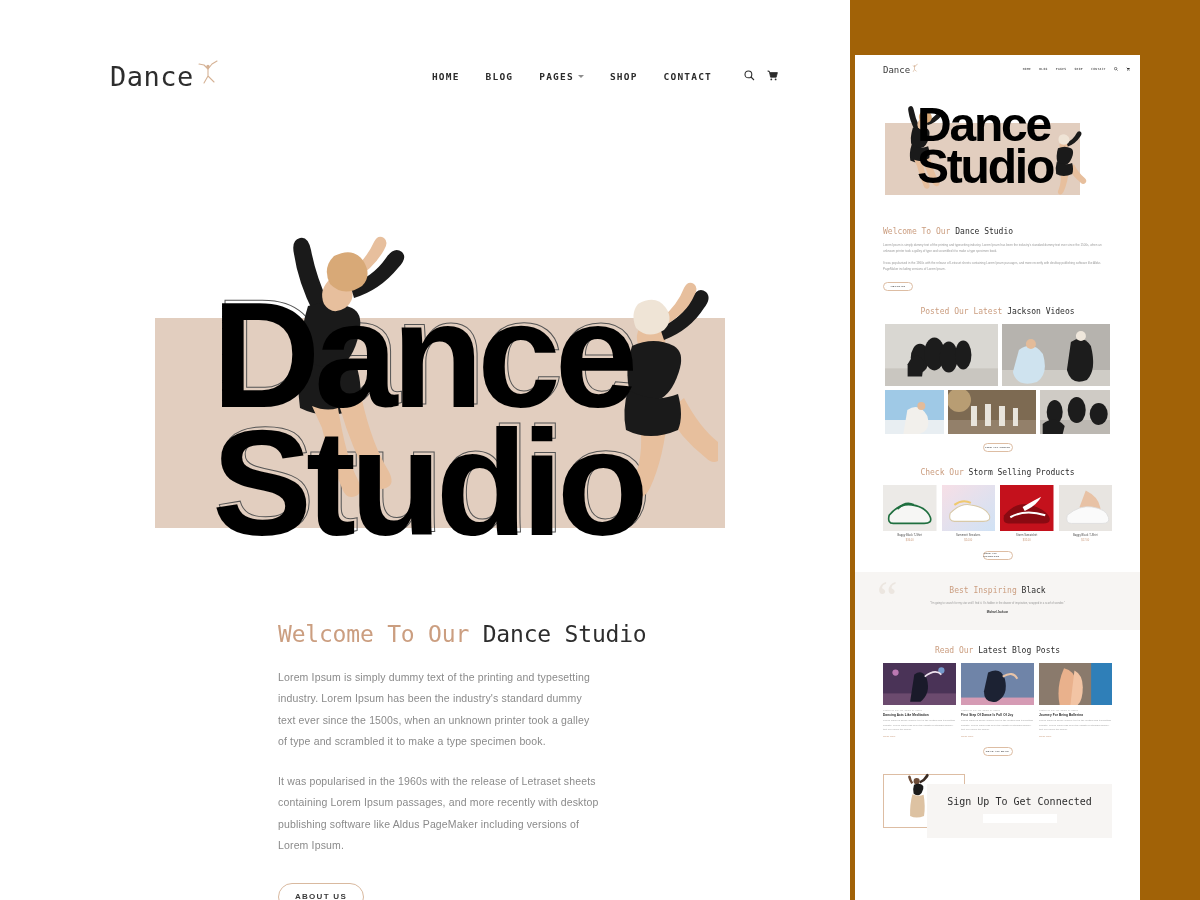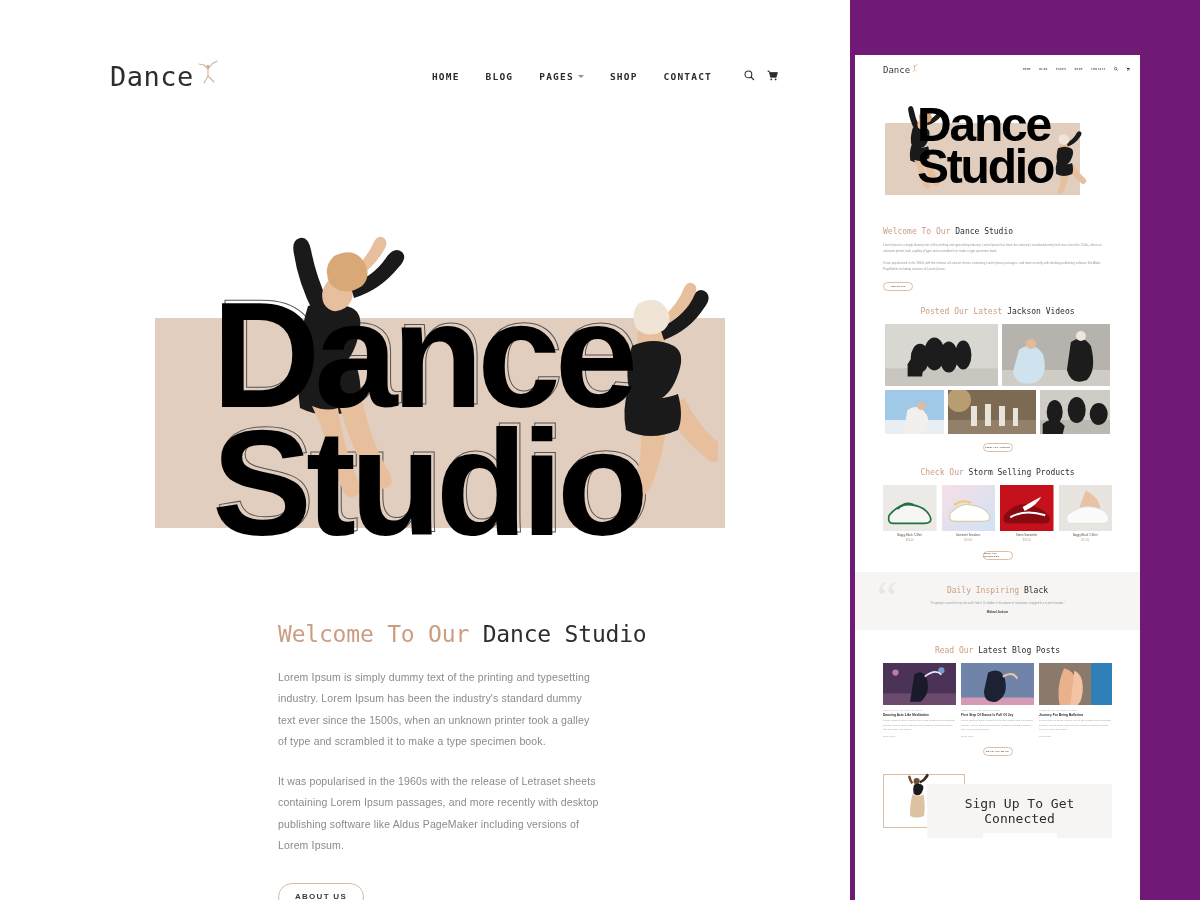--- a/index.html
+++ b/index.html
@@ -2,21 +2,21 @@
 <html><head>
 <meta charset="utf-8">
 <style>
   * { box-sizing: border-box; margin: 0; padding: 0; }
   html, body {
     width: 1200px; height: 900px;
     background: #ffffff;
     font-family: "Liberation Sans", sans-serif;
     overflow: hidden;
   }
-  .stage { position: relative; width: 1200px; height: 900px; background:#701a75; }
+  .stage { position: relative; width: 1200px; height: 900px; background:#a16207; }
 
   
   .main-view { position:absolute; left:0; top:0; width:850px; height:900px; background:#fff; overflow:hidden; }
 
   .site-header { display:flex; align-items:center; justify-content:space-between;
                  padding: 62px 72px 0 110px; }
   .logo { display:flex; align-items:flex-end; gap:1px; }
   .logo-text { font-family:"Liberation Sans Mono", monospace; font-size:27px; letter-spacing:.5px;
                color:#2d2d2d; font-weight:400; line-height:1; }
   .logo-mark { width:26px; height:28px; position:relative; top:-4px; }
@@ -98,21 +98,21 @@
   .pv-blog { flex:1; }
   .pv-blog-img { height:42px; width:100%; overflow:hidden; position:relative; }
   .pv-blog-meta { font-size:2.3px; color:#b0b0b0; margin-top:4px; letter-spacing:.1px; }
   .pv-blog-title { font-size:3.1px; color:#222; font-weight:700; margin-top:2px; letter-spacing:.1px;}
   .pv-blog-ex { font-size:2.5px; color:#a5a5a5; line-height:1.85; margin-top:2px; }
   .pv-blog-link { font-size:2.5px; color:#cb9e80; margin-top:2px; }
 
   .pv-signup { margin-top:12px; padding:0 28px; position:relative; height:60px; }
   .pv-frame { position:absolute; left:28px; top:6px; width:82px; height:54px; border:1px solid #ddbda3; }
   .pv-signup-card { position:absolute; left:72px; top:16px; right:28px; bottom:-10px; background:#f7f5f3; }
-  .pv-signup-title { font-family:"Liberation Sans Mono", monospace; font-size:13px; text-align:center; padding-top:12px; color:#2d2d2d;}
+  .pv-signup-title { font-family:"Liberation Sans Mono", monospace; font-size:10px; text-align:center; padding-top:12px; color:#2d2d2d;}
   .pv-input { margin:7px auto 0; width:74px; height:9px; background:#fff; }
 </style>
 </head>
 <body>
 
 <div class="stage">
 
   <div class="main-view">
 
     <div class="site-header">
@@ -417,21 +417,21 @@
         <div class="pv-prod-name">Baggy Black T-Shirt</div>
         <div class="pv-prod-price">$17.00</div>
       </div>
     </div>
     <div class="pv-btn">VIEW ALL PRODUCTS</div>
 
     <div class="pv-quote">
       <span class="pv-qm" style="left:22px;top:8px">“</span>
       <span class="pv-qm" style="right:14px;bottom:-16px;transform:rotate(180deg)">“</span>
       <div class="pv-title">
-        <span class="accent">Daily Inspiring</span>
+        <span class="accent">Best Inspiring</span>
         <span>Black</span>
       </div>
       <div class="pv-qtext">"I'm going to search for my star until I find it. It's hidden in the drawer of inspiration, wrapped in a scarf of wonder."</div>
       <div class="pv-qauthor">Michael Jackson</div>
     </div>
 
     <div class="pv-sec">
       <div class="pv-title">
         <span class="accent">Read Our</span>
         <span>Latest Blog Posts</span>

